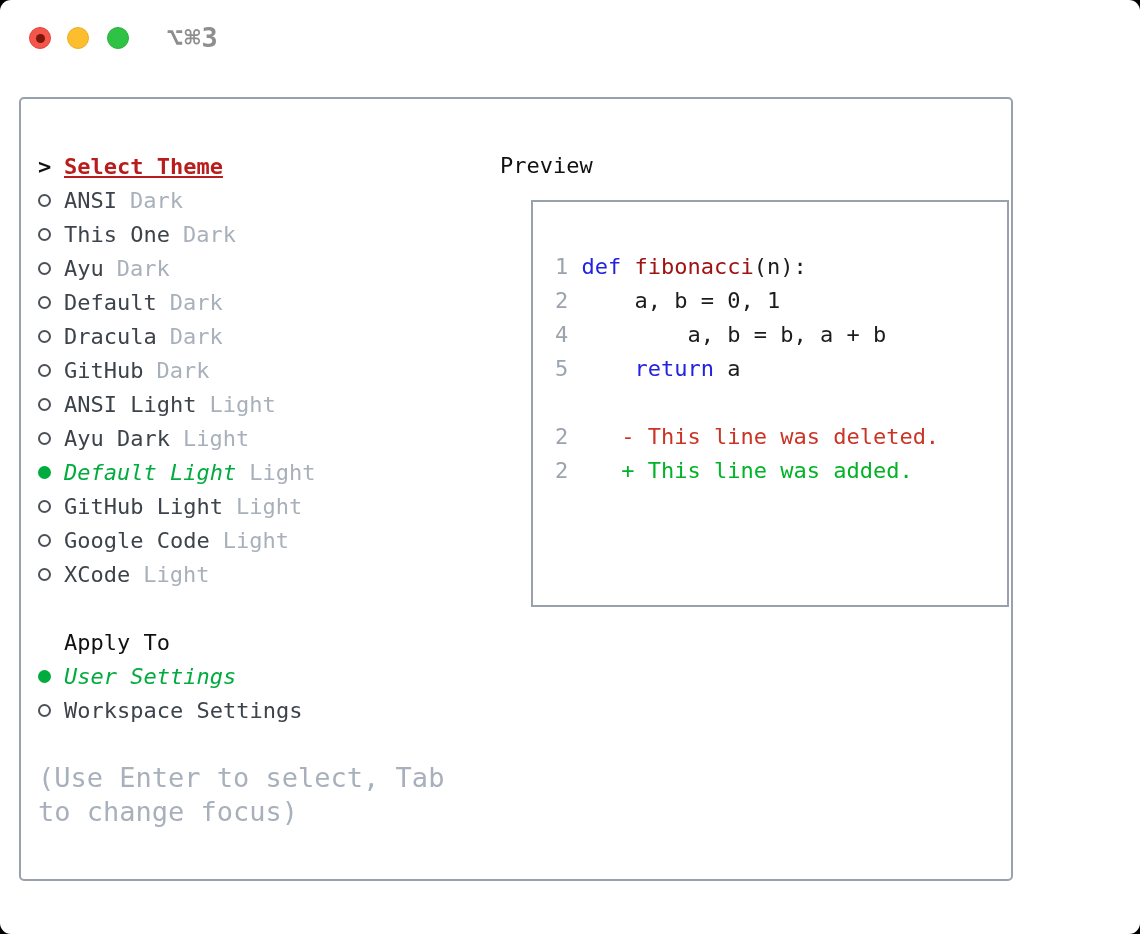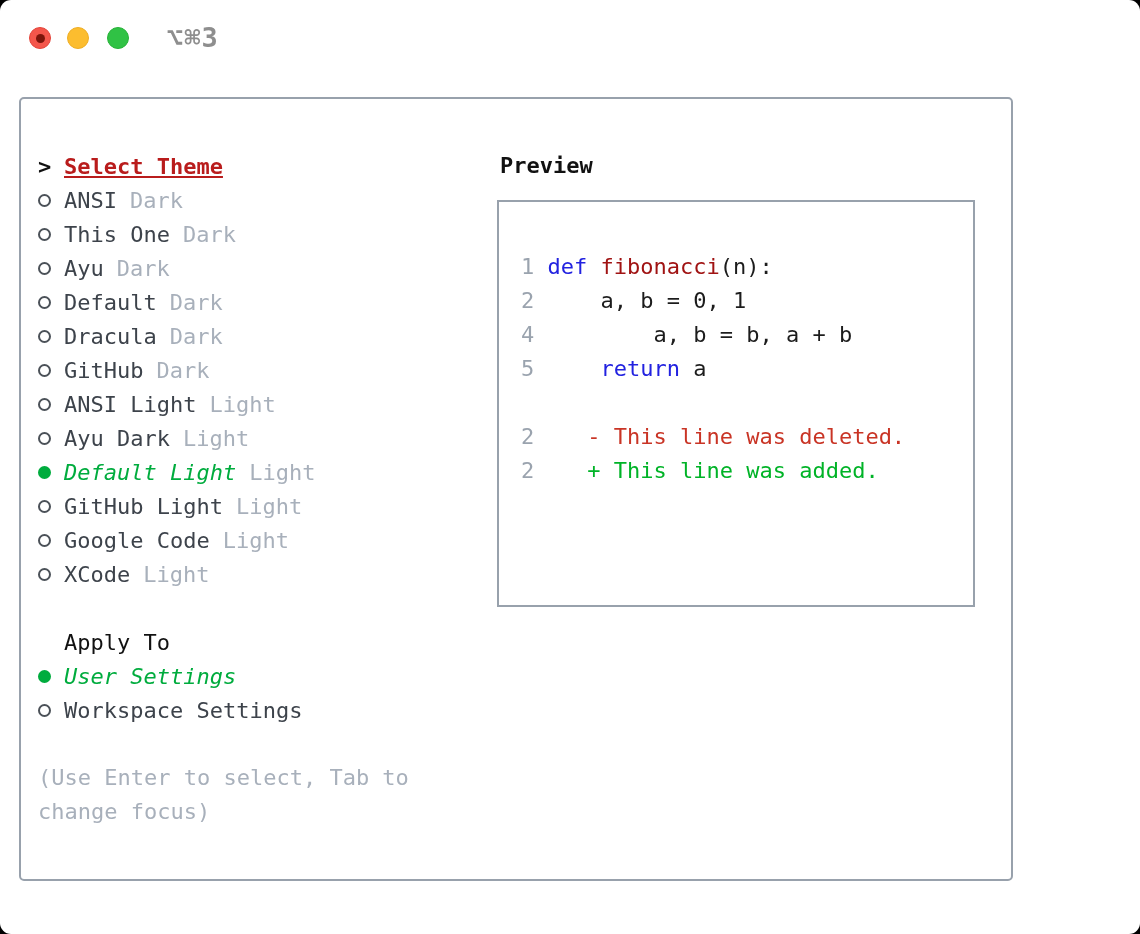--- a/index.html
+++ b/index.html
@@ -47,29 +47,29 @@
     margin-right:13px;flex:0 0 13px;
   }
   .radio.on{background:#00ac3e;border-color:#00ac3e;}
   .radio.ghost{visibility:hidden;}
   .row .name{color:#3d434b;}
   .row.sel .name{color:#00ac3e;font-style:italic;}
   .tag{color:#a8b0bb;margin-left:13px;}
   .section-title{color:#111;}
   .help{
     margin-top:0;width:420px;
-    color:#a8b0bb;line-height:34px;font-size:22px;
+    color:#a8b0bb;line-height:34px;font-size:27px;
   }
   
   .preview-title{
     position:absolute;left:479px;top:50px;height:34px;line-height:34px;
-    font-size:22px;font-weight:bold;color:#111;
+    font-size:22px;font-weight:normal;color:#111;
   }
   .preview-box{
-    position:absolute;left:476px;top:101px;width:478px;height:407px;
+    position:absolute;left:510px;top:101px;width:478px;height:407px;
     border:2px solid #98a1ac;box-sizing:border-box;background:#fff;
     padding:48px 0 0 22px;overflow:hidden;
   }
   .code-line{height:34px;line-height:34px;font-size:22px;white-space:pre;}
   .num{color:#9aa3ae;}
   .tok.plain{color:#1c1c1c;}
   .tok.kw{color:#2222e0;}
   .tok.fn{color:#a01313;}
   .tok.ctx{color:#8d949e;}
   .tok.del{color:#c93425;}

